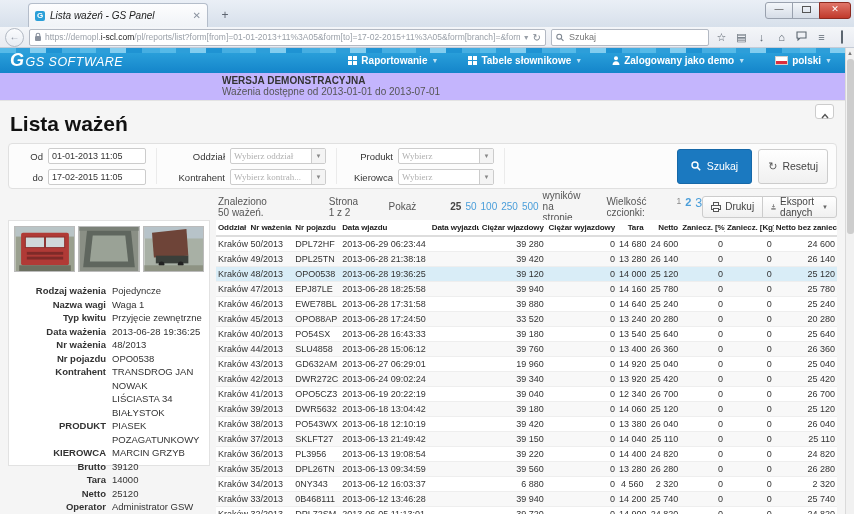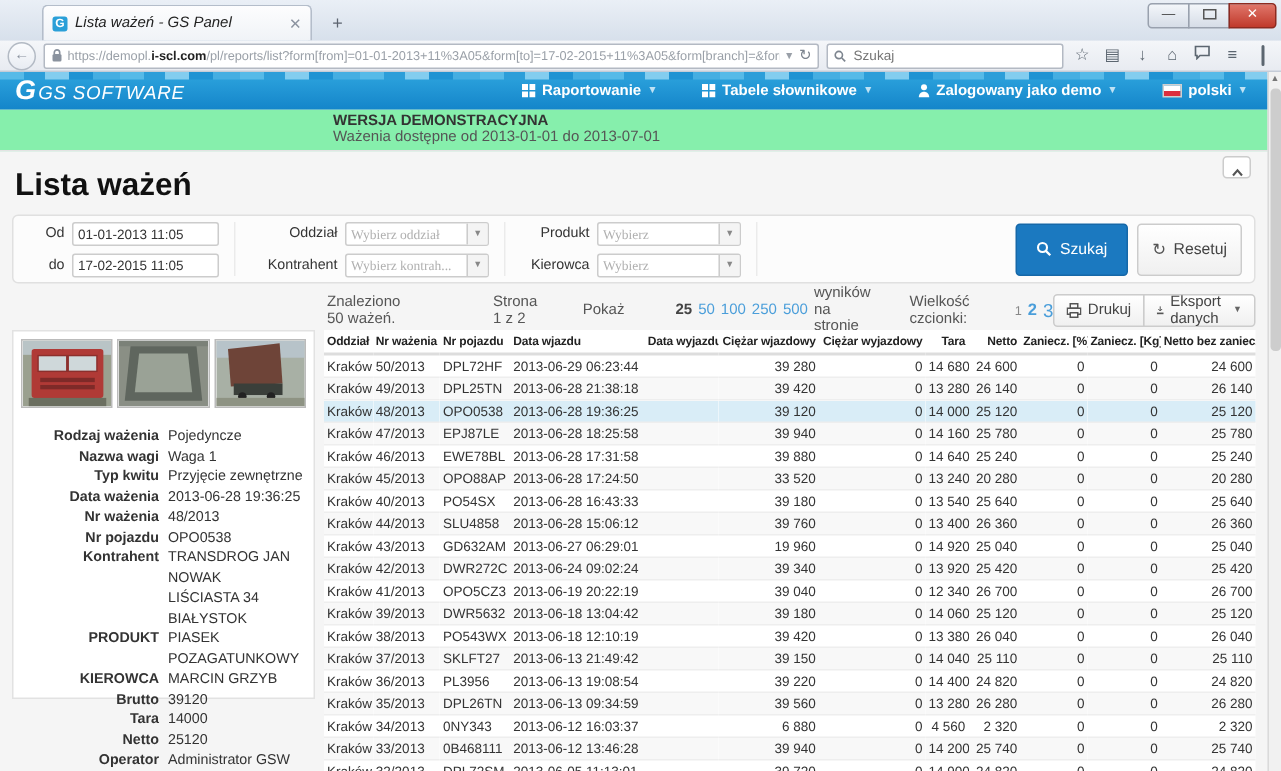--- a/index.html
+++ b/index.html
@@ -25,21 +25,21 @@
   .wbtn .maxbox{display:inline-block;width:7px;height:5px;border:1px solid #555;margin-top:3px;}
 
   .navbar-browser{height:20px;background:linear-gradient(#f4f6f9,#e8ebf1);border-bottom:1px solid #c5ccd7;
        display:flex;align-items:center;padding:0 5px;gap:5px;}
   .back-btn{width:17px;height:17px;border-radius:50%;border:1px solid #b3bac4;background:linear-gradient(#fbfcfe,#e8ecf2);
        color:#8a929e;font-size:10px;line-height:15px;text-align:center;flex:0 0 auto;}
   .url-bar{flex:1;max-width:595px;height:15px;background:#fff;border:1px solid #b3b9c3;border-radius:2px;
        display:flex;align-items:center;gap:3px;padding:0 4px;font-size:8.5px;overflow:hidden;}
   .lock{flex:0 0 auto;}
   .url-text{flex:1;white-space:nowrap;overflow:hidden;color:#9aa0a8;}
-  .url-text .dom{color:#222;font-weight:bold;}
+  .url-text .dom{color:#222;font-weight:normal;}
   .url-caret{color:#9aa0a8;font-size:7px;flex:0 0 auto;}
   .reload{color:#7d858f;font-size:10px;flex:0 0 auto;}
   .search-box{width:148px;height:15px;background:#fff;border:1px solid #b3b9c3;border-radius:2px;display:flex;
        align-items:center;gap:3px;padding:0 4px;flex:0 0 auto;}
   .search-box input{border:none;outline:none;font-size:9px;width:100%;color:#666;font-family:"Liberation Sans",sans-serif;background:transparent;}
   .ticon{color:#5c6670;font-size:11px;width:15px;text-align:center;flex:0 0 auto;line-height:15px;}
   .sidebox{width:9px;height:9px;border:1px solid #5c6670;border-radius:1px;background:linear-gradient(90deg,#5c6670 0 3px,#fff 3px);}
 
   
   .site-header{height:25px;background:linear-gradient(#2ea5de,#1485ca);position:relative;display:flex;align-items:center;}
@@ -48,34 +48,34 @@
   .logo{margin-left:10px;color:#fff;font-size:12.5px;font-style:italic;letter-spacing:.5px;white-space:nowrap;display:flex;align-items:baseline;}
   .logo .g{font-size:18px;font-weight:bold;margin-right:1px;}
   .site-nav{margin-left:auto;display:flex;align-items:center;gap:30px;padding-right:22px;justify-content:space-between;}
   .nav-item{display:flex;align-items:center;gap:4px;color:#fff;font-size:10px;font-weight:bold;white-space:nowrap;}
   .nav-ic{display:inline-flex;}
   .nav-caret{color:#bfe2f4;font-size:7px;}
   .flag-icon-poland{width:13px;height:9px;border:1px solid #d0d0d0;box-sizing:border-box;
        background:linear-gradient(#fff 0 50%,#dc2f3e 50% 100%);}
 
   
-  .demo-banner{height:28px;background:#86efac;border-bottom:1px solid #e3e3e3;padding-left:222px;box-sizing:border-box;}
+  .demo-banner{height:28px;background:#c4b5fd;border-bottom:1px solid #e3e3e3;padding-left:222px;box-sizing:border-box;}
   .demo-title{font-size:10px;font-weight:bold;color:#333;padding-top:2px;}
   .demo-sub{font-size:10px;color:#555;}
 
   
   .content{position:absolute;top:101px;left:0;width:845px;bottom:0;background:#f5f5f5;}
   .collapse-btn{position:absolute;top:3px;right:11px;width:17px;height:13px;background:#fff;border:1px solid #ccc;
        border-radius:3px;text-align:center;}
   .collapse-btn svg{margin-top:2px;}
   h1.page-title{margin:11px 0 7px 10px;font-size:21px;color:#111;font-weight:bold;}
 
   .filter-panel{margin:0 8px;height:46px;background:#fcfcfc;border:1px solid #e0e0e0;border-radius:4px;
        display:flex;align-items:center;box-sizing:border-box;padding:4px 6px;}
-  .fcol{display:flex;flex-direction:column;gap:5px;padding:0 10px;border-right:1px solid #ebebeb;height:36px;justify-content:center;}
+  .fcol{display:flex;flex-direction:column;gap:5px;padding:0 10px;border-right:1px solid #ebebeb;height:36px;justify-content:space-between;}
   .frow{display:flex;align-items:center;gap:5px;}
   .flabel{font-size:9.5px;color:#333;text-align:right;white-space:nowrap;}
   .flabel.w18{width:18px;} .flabel.w58{width:58px;} .flabel.w46{width:46px;}
   .finput{width:90px;height:14px;border:1px solid #ccc;border-radius:2px;font-size:9px;color:#333;padding:0 3px;
        font-family:"Liberation Sans",sans-serif;}
   .fselect{width:96px;height:16px;border:1px solid #ccc;border-radius:2px;background:#fff;display:flex;box-sizing:border-box;}
   .fselect .txt{flex:1;font-size:9px;color:#b0b0b0;padding:2px 3px 0;white-space:nowrap;overflow:hidden;font-family:Liberation Serif, serif;}
   .fselect .btn{width:13px;border-left:1px solid #ccc;background:#f4f4f4;color:#888;font-size:6px;text-align:center;line-height:14px;}
   .fbuttons{margin-left:auto;display:flex;gap:6px;padding-right:2px;}
   .btn-primary{background:#1b79c0;color:#fff;border:1px solid #1668a8;border-radius:3px;height:33px;padding:0 13px;
@@ -83,21 +83,21 @@
   .btn-default{background:linear-gradient(#fff,#f0f0f0);color:#444;border:1px solid #ccc;border-radius:3px;height:33px;
        padding:0 9px;font-size:10.5px;display:flex;align-items:center;gap:5px;}
   .btn-default .ric{font-size:11px;color:#555;}
 
   .info-row{margin:7px 8px 3px;display:flex;align-items:center;font-size:10px;color:#555;height:21px;}
   .found{margin-left:210px;}
   .pageinfo{margin-left:57px;}
   .pager{margin-left:30px;display:flex;gap:4px;align-items:center;}
   .psize{color:#4a9eda;}
   .psize.current{color:#444;font-weight:bold;}
-  .fontsize{margin-left:26px;display:flex;gap:4px;align-items:center;}
+  .fontsize{margin-left:26px;display:flex;gap:4px;align-items:flex-start;}
   .fs-1{font-size:8.5px;color:#888;}
   .fs-2{font-size:11px;color:#4a9eda;font-weight:bold;}
   .fs-3{font-size:12.5px;color:#4a9eda;}
   .ibuttons{margin-left:auto;display:flex;}
   .gbtn{background:linear-gradient(#fff,#f0f0f0);border:1px solid #ccc;color:#444;font-size:10px;height:20px;
        display:flex;align-items:center;gap:4px;padding:0 8px;}
   .gbtn:first-child{border-radius:3px 0 0 3px;}
   .gbtn:last-child{border-radius:0 3px 3px 0;margin-left:-1px;}
   .gbtn .caret{font-size:6px;color:#666;}
 

